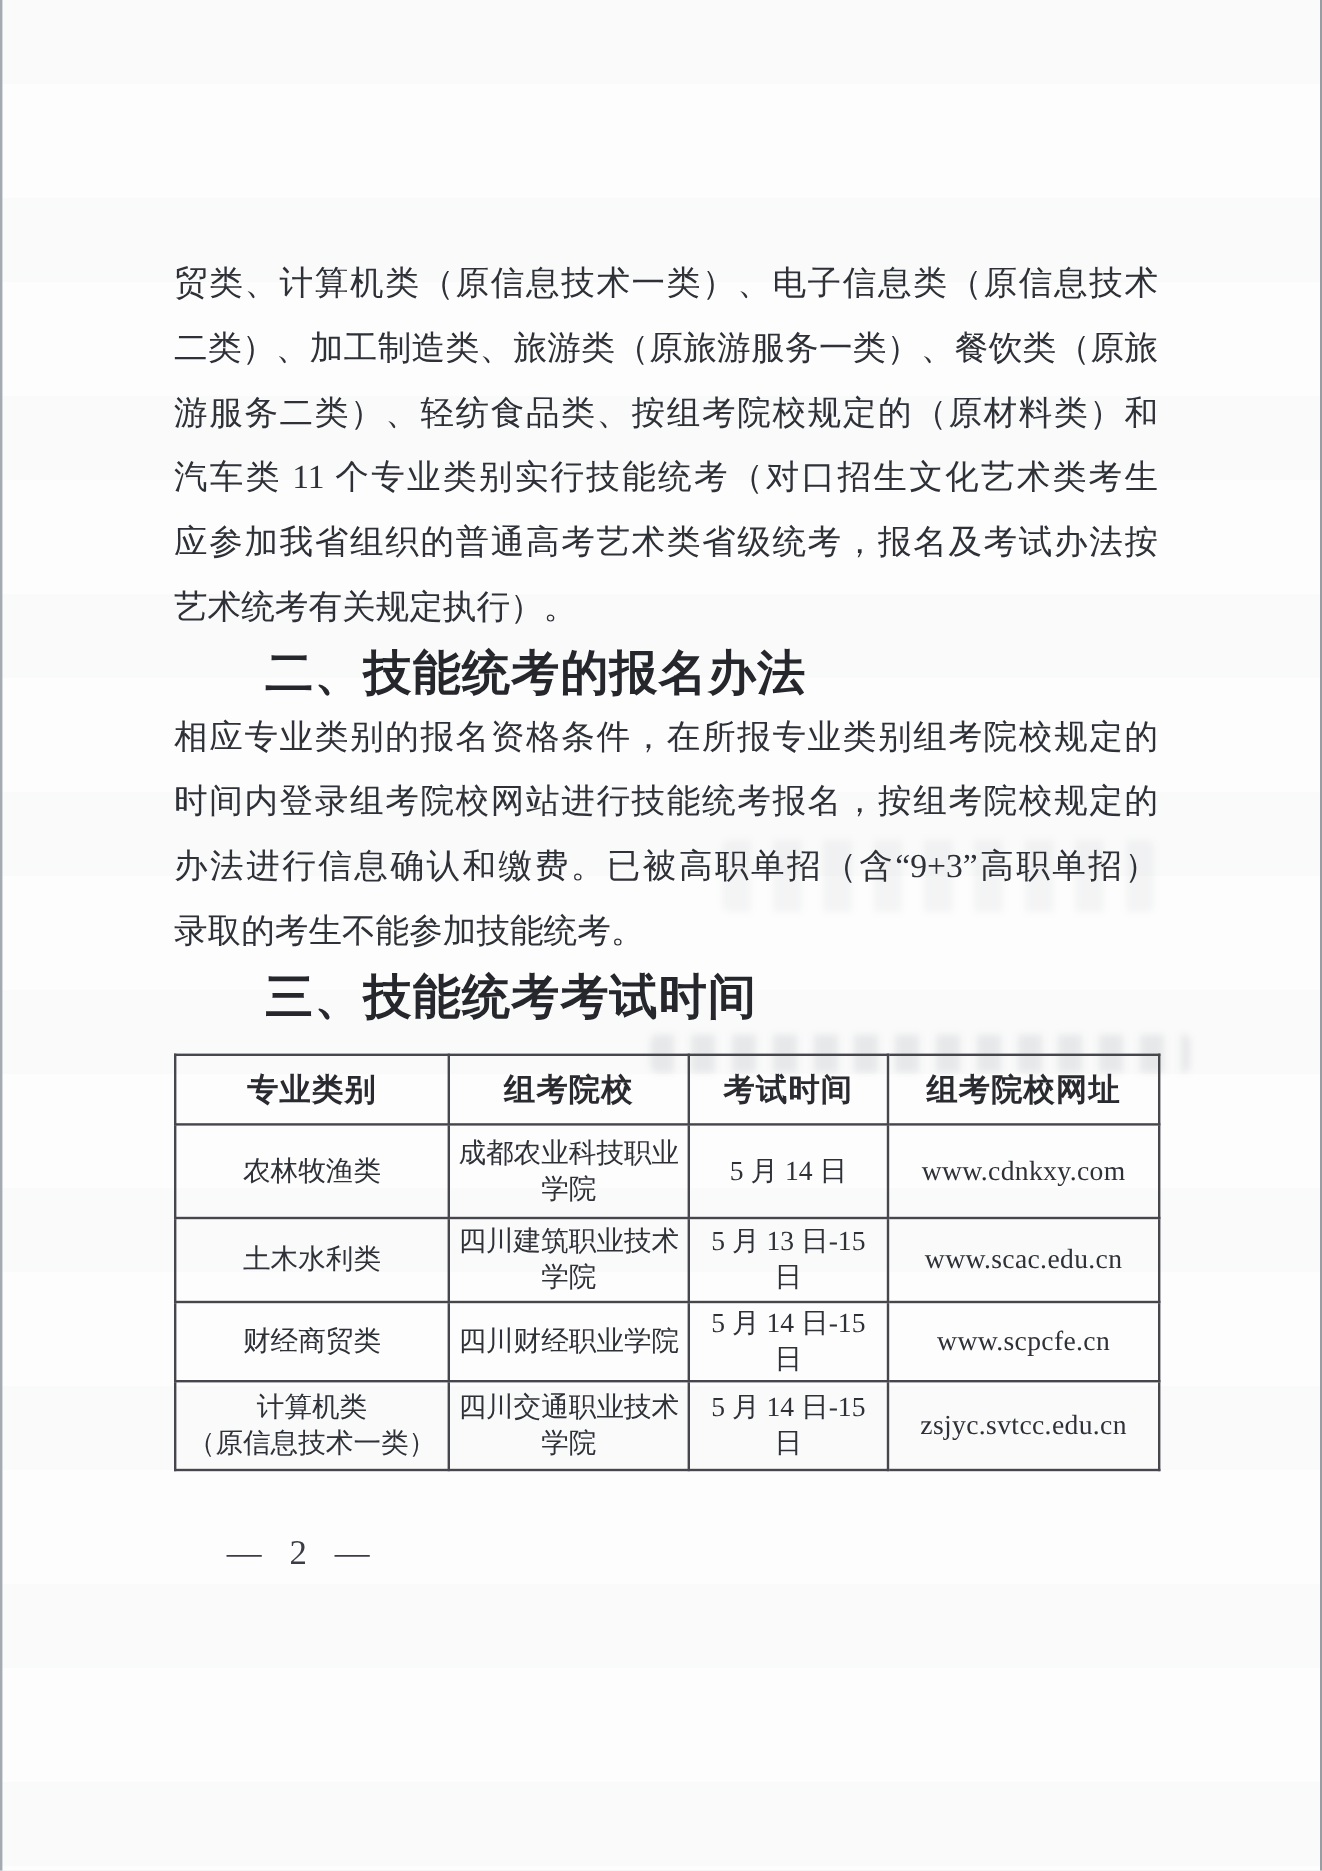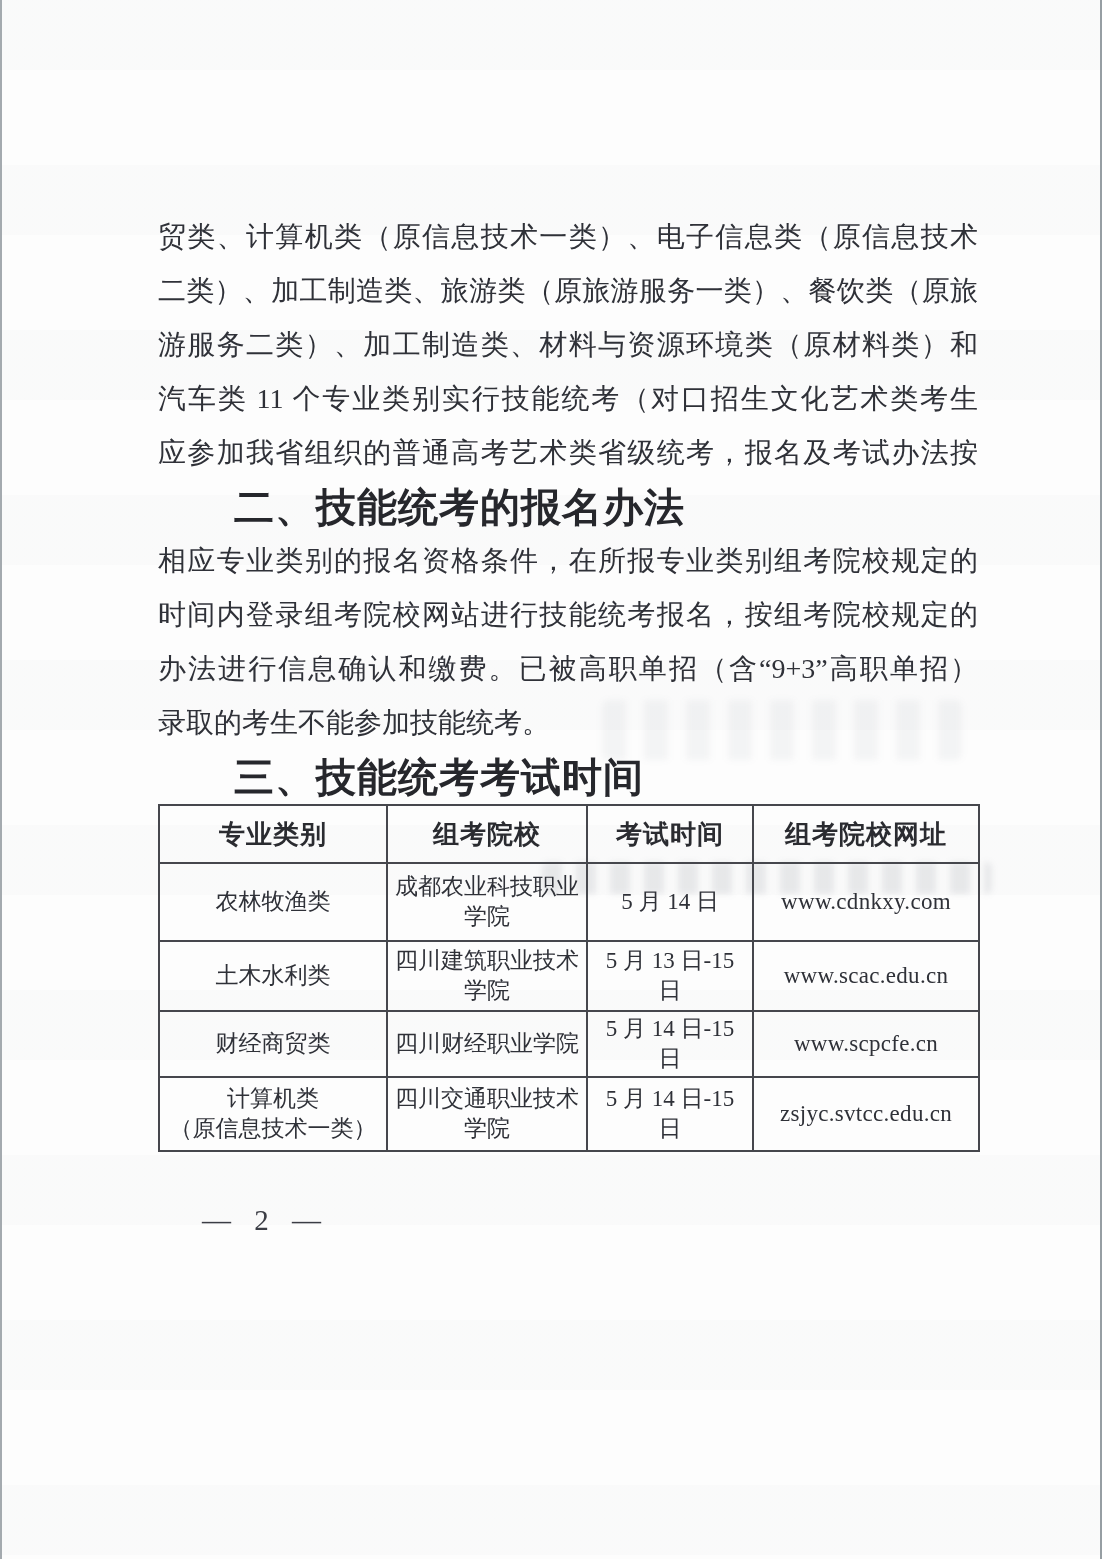--- a/index.html
+++ b/index.html
@@ -13,21 +13,21 @@
       rgba(255,255,255,0) 70px, rgba(255,255,255,0) 165px);
     border-left:2px solid #a4aaaf;
     border-right:2px solid #969ea3;
     box-sizing:border-box;
     overflow:hidden;
     font-family:"Liberation Serif","DejaVu Serif",serif;
     color:#2f3138;
   }
   .content{
     position:absolute;
-    left:156px;top:210px;
+    left:143px;top:210px;
     width:820px;
   }
   .line{
     font-size:28px;
     line-height:54px;
     height:54px;
     color:#2f3138;
   }
   .j{ 
     text-align:justify;
@@ -43,21 +43,21 @@
     line-height:54px;
     height:54px;
     color:#26272c;
     padding-left:76px;
     letter-spacing:1px;
   }
   table.sched{
     width:820px;
     border-collapse:collapse;
     table-layout:fixed;
-    margin-top:0;
+    margin-top:20px;
   }
   table.sched th, table.sched td{
     border:2px solid #46474d;
     text-align:center;
     vertical-align:middle;
     padding:2px 4px;
     overflow:hidden;
   }
   table.sched th{
     font-family:"Liberation Sans","DejaVu Sans",sans-serif;
@@ -114,23 +114,24 @@
 <div class="page">
 
   <div class="ghost ghost-b"></div>
   <div class="ghost ghost-a"></div>
 
   <div class="content">
 
     <div class="para">
       <div class="line j">贸类、计算机类（原信息技术一类）、电子信息类（原信息技术</div>
       <div class="line j">二类）、加工制造类、旅游类（原旅游服务一类）、餐饮类（原旅</div>
-      <div class="line j">游服务二类）、加工制造类、材料与资源环境类（原材料类）和</div>
+      <div class="line j">游服务二类）、轻纺食品类、按组考院校规定的（原材料类）和</div>
       <div class="line j">汽车类 11 个专业类别实行技能统考（对口招生文化艺术类考生</div>
       <div class="line j">应参加我省组织的普通高考艺术类省级统考，报名及考试办法按</div>
+      <div class="line">艺术统考有关规定执行）。</div>
     </div>
 
     <div class="heading">二、技能统考的报名办法</div>
 
     <div class="para">
       <div class="line j">相应专业类别的报名资格条件，在所报专业类别组考院校规定的</div>
       <div class="line j">时间内登录组考院校网站进行技能统考报名，按组考院校规定的</div>
       <div class="line j">办法进行信息确认和缴费。已被高职单招（含“9+3”高职单招）</div>
       <div class="line">录取的考生不能参加技能统考。</div>
     </div>

